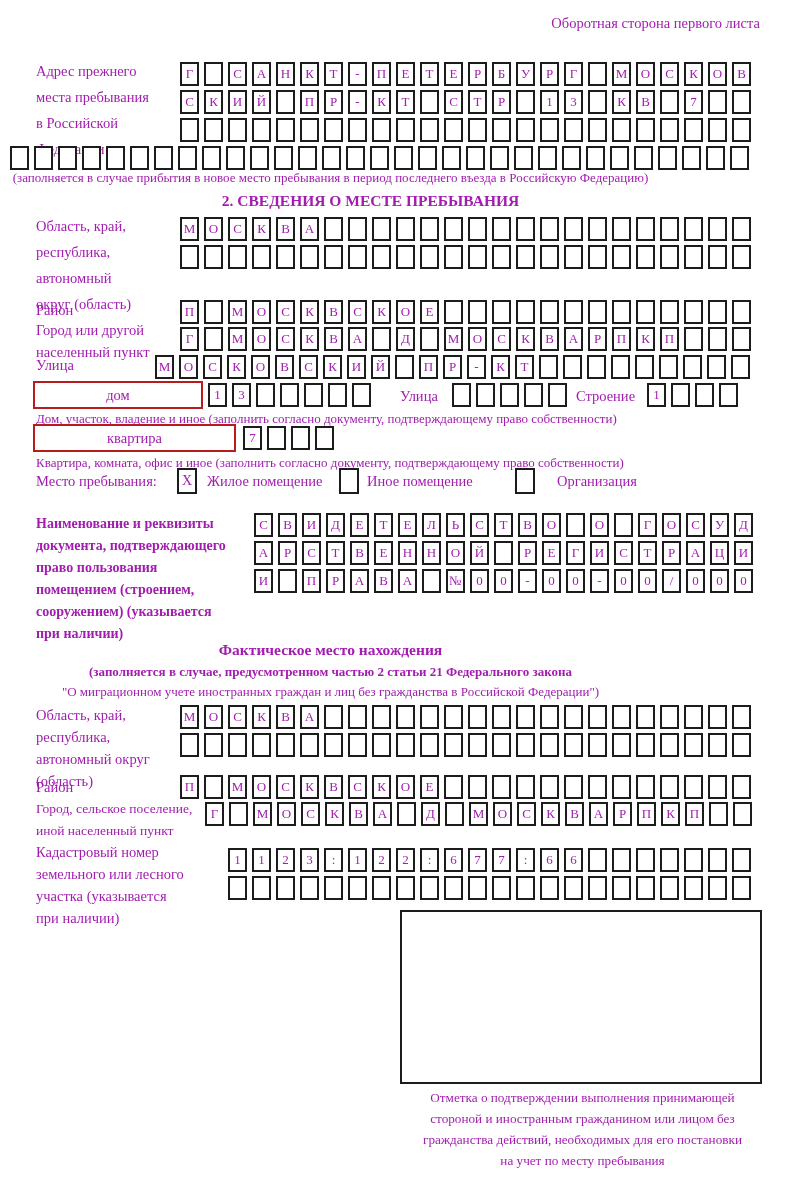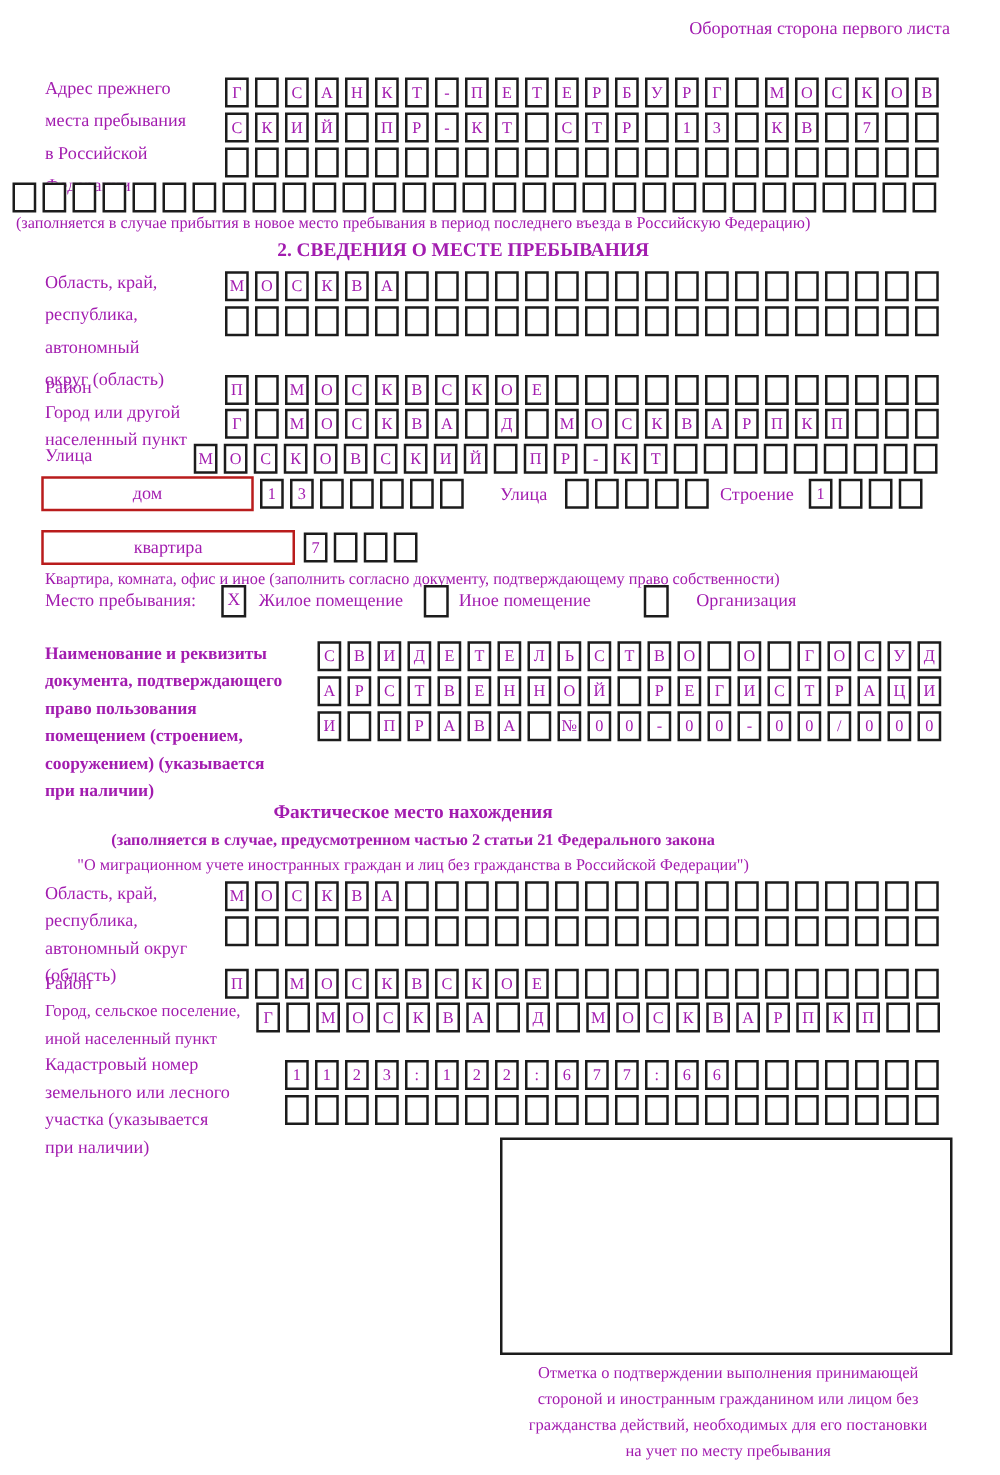--- a/index.html
+++ b/index.html
@@ -309,20 +309,21 @@
       <span class="cell"></span>
       <span class="cell"></span>
     </div>
   <div class="abs lab" style="left:576px;top:389px;">Строение</div>
   <div class="abs boxrow" style="left:647px;top:383px;">
       <span class="cell">1</span>
       <span class="cell"></span>
       <span class="cell"></span>
       <span class="cell"></span>
     </div>
+  <div class="abs note" style="left:36px;top:412px;">Дом, участок, владение и иное (заполнить согласно документу, подтверждающему право собственности)</div>
 
   <div class="abs labelbox" style="left:33px;top:424px;width:203px;height:28px;">квартира</div>
   <div class="abs boxrow" style="left:243px;top:426px;">
       <span class="cell">7</span>
       <span class="cell"></span>
       <span class="cell"></span>
       <span class="cell"></span>
     </div>
   <div class="abs note" style="left:36px;top:456px;">Квартира, комната, офис и иное (заполнить согласно документу, подтверждающему право собственности)</div>
 

